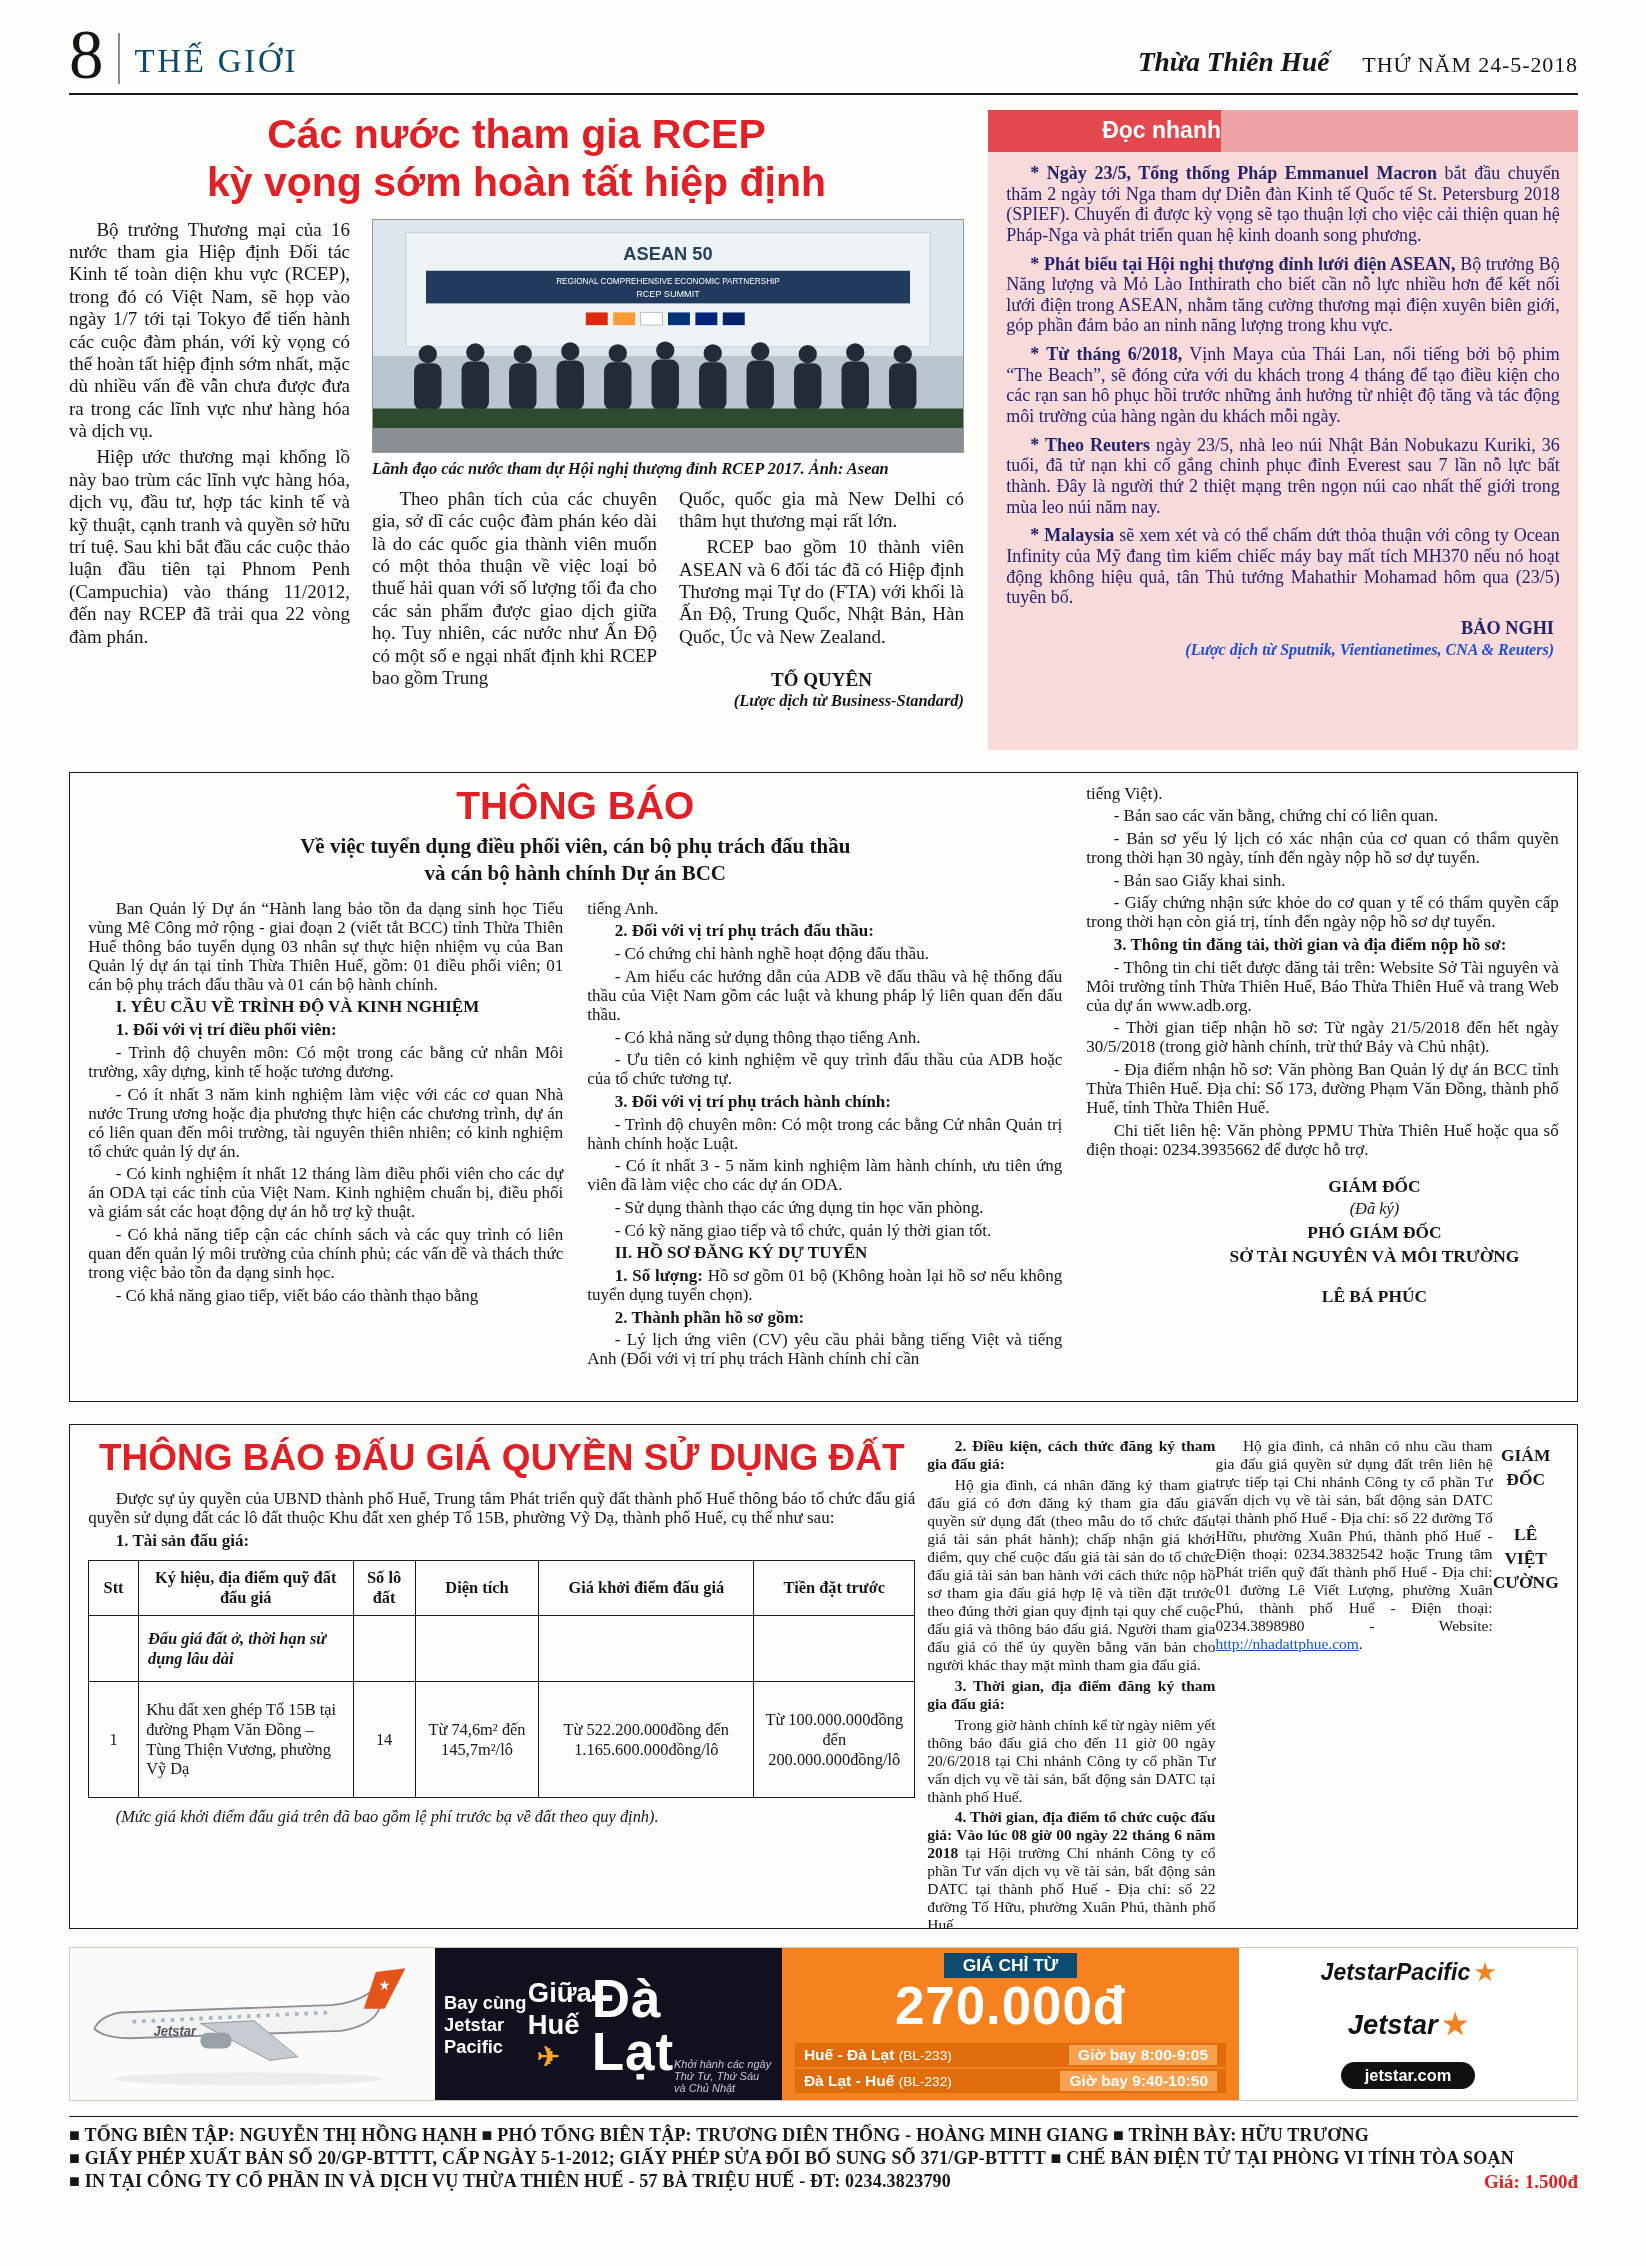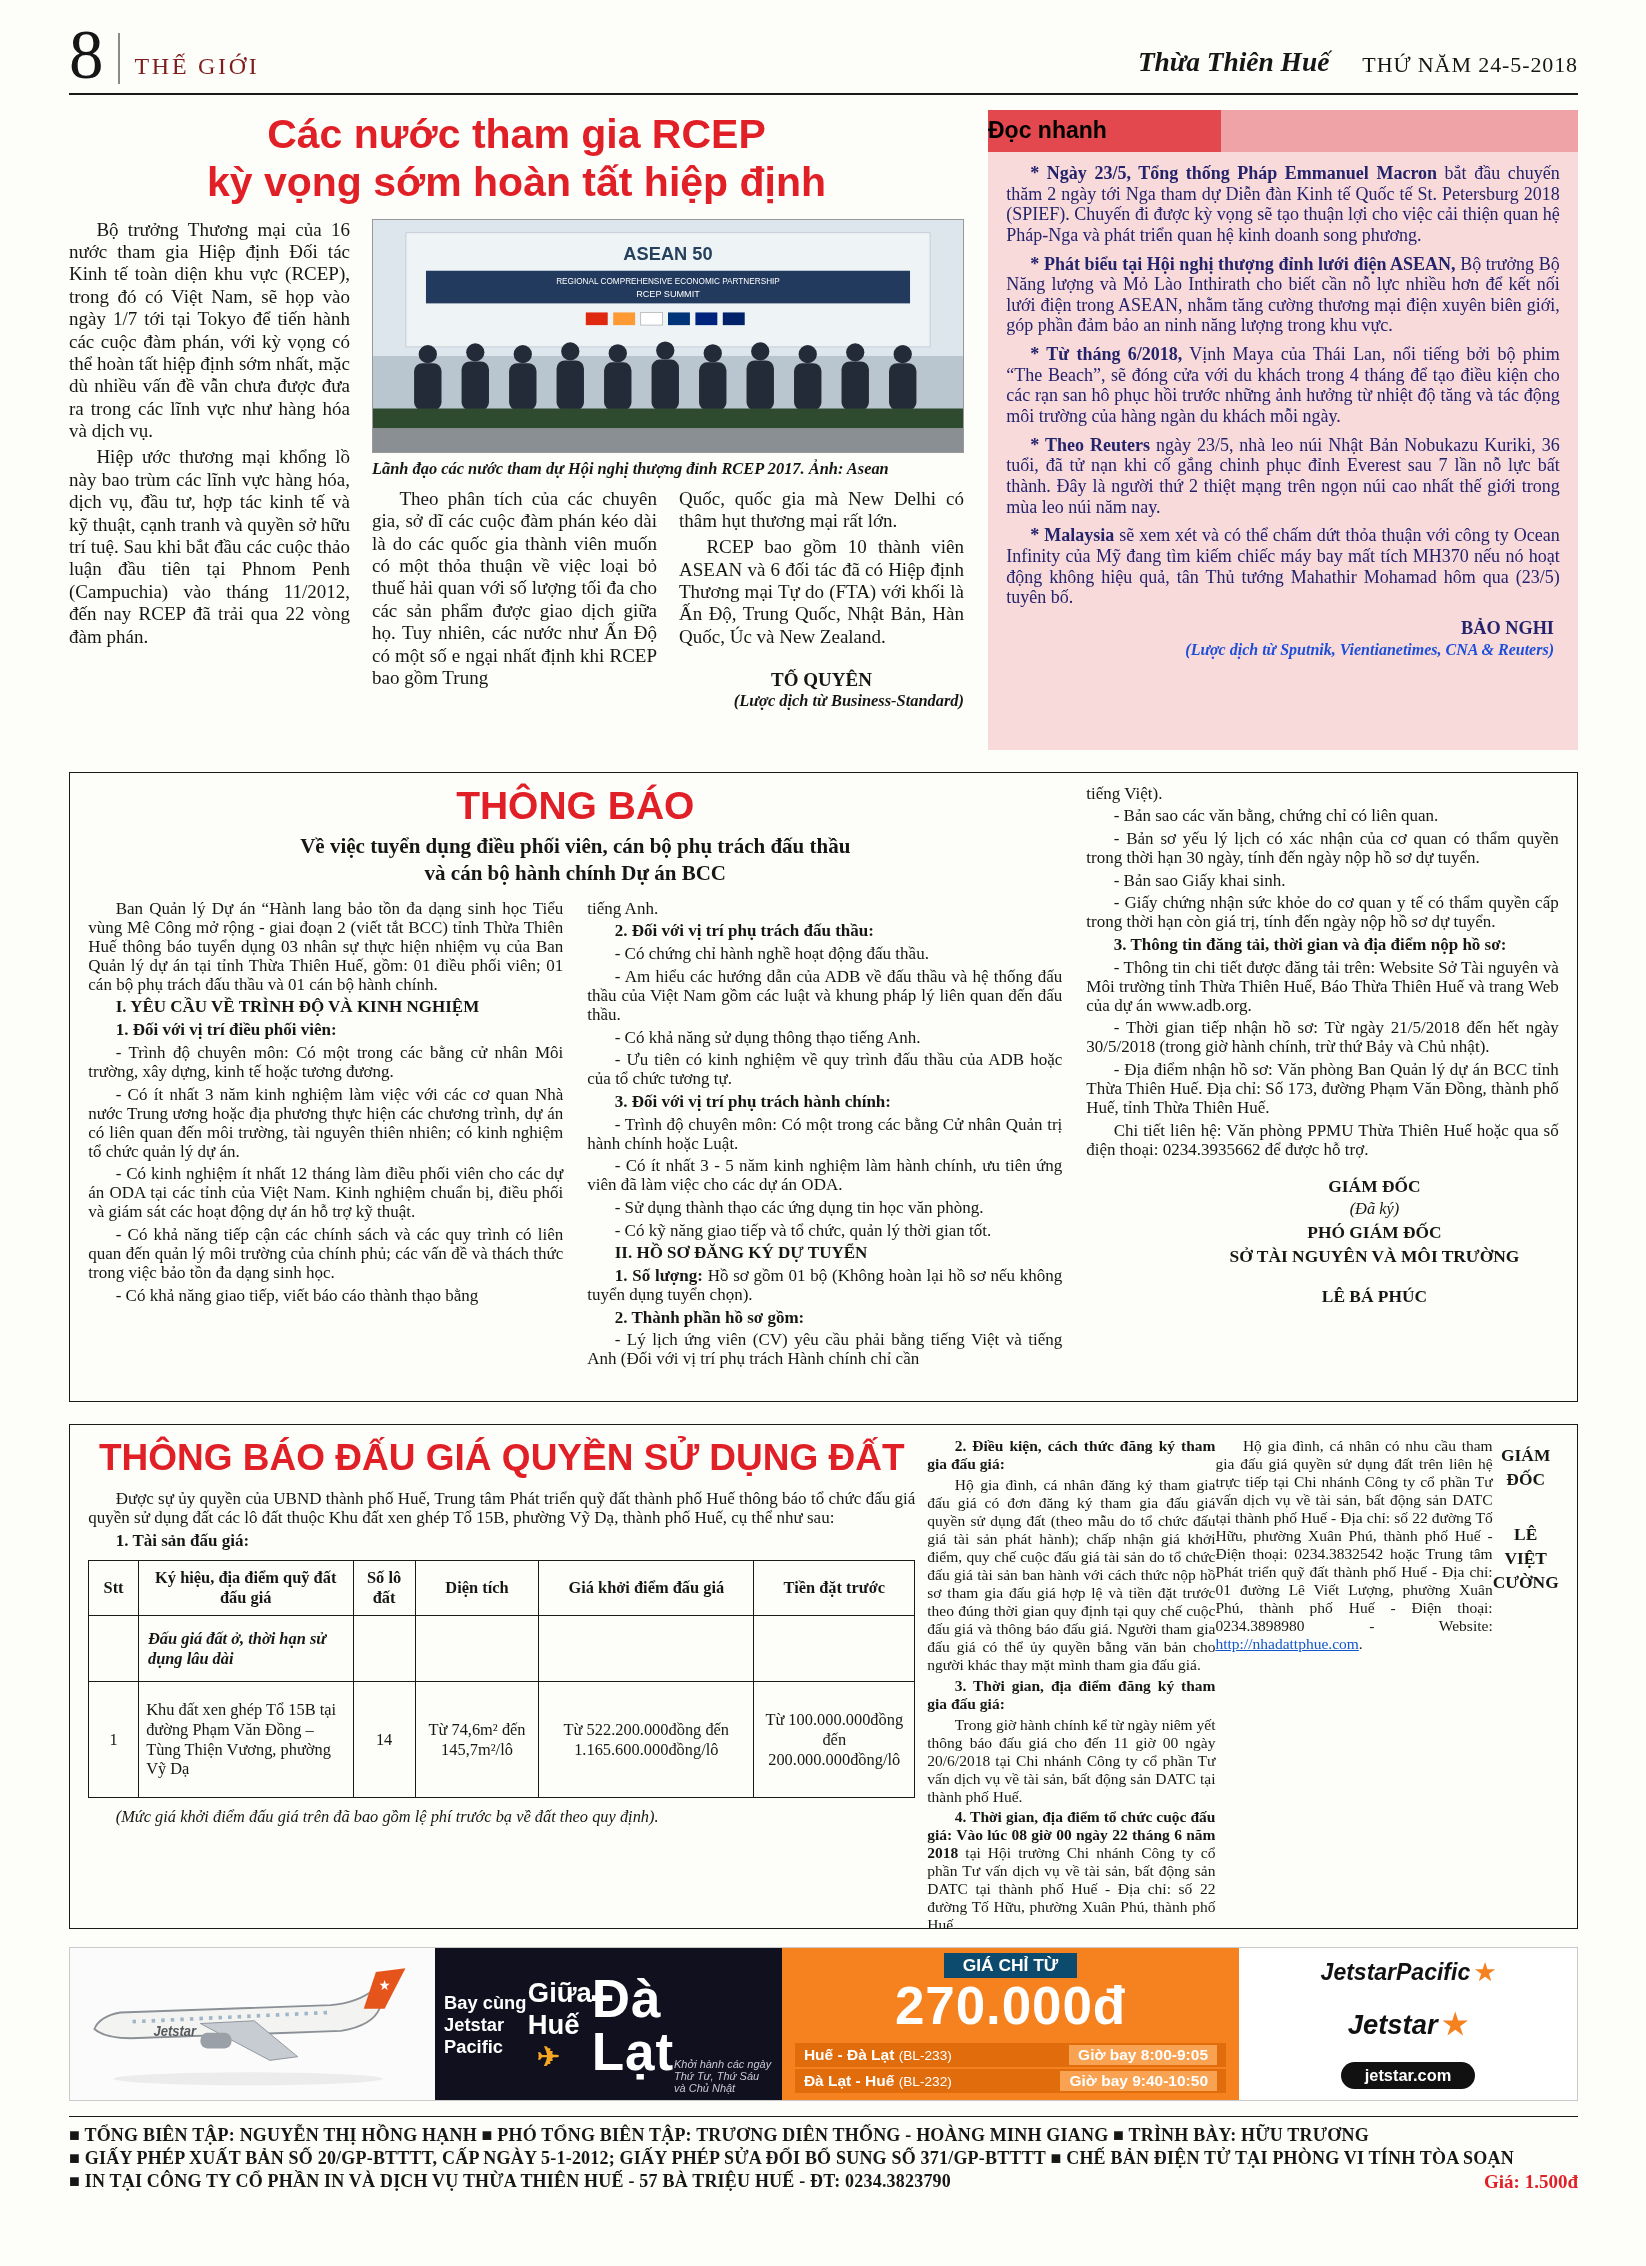--- a/index.html
+++ b/index.html
@@ -9,21 +9,21 @@
     font-family:"Liberation Serif", serif; color:#161616; overflow:hidden;
   }
   .page { width:1647px; height:2267px; padding:27.4px 69px 12.8px; }
 
   
   .masthead { display:flex; justify-content:space-between; align-items:flex-end;
     border-bottom:2.7px solid #1a1a1a; padding-bottom:9.1px; }
   .mast-left { display:flex; align-items:flex-end; gap:14.6px; }
   .page-num { font-size:69px; line-height:.82; }
   .mast-divider { width:1.8px; height:51px; background:#8a8a8a; }
-  .section-name { font-size:24px; letter-spacing:2.7px; padding-bottom:3.7px; color:#7f1d1d; }
+  .section-name { font-size:33px; letter-spacing:2.7px; padding-bottom:3.7px; color:#0c4a6e; }
   .mast-right { display:flex; align-items:flex-end; gap:33px; padding-bottom:5.5px; }
   .paper-name { font-weight:bold; font-style:italic; font-size:27.4px; }
   .issue-date { font-size:22px; letter-spacing:0.9px; }
 
   
   .para { margin:0 0 3.7px; text-align:justify; text-indent:27.4px; }
   .para.h { font-weight:bold; }
   .para.cont { text-indent:0; }
   .para .lead { font-weight:bold; }
 
@@ -40,23 +40,23 @@
   .rcep-photo svg { display:block; width:100%; height:100%; }
   .rcep-caption { margin:6.4px 0 9.1px; font-size:16.4px; font-weight:bold; font-style:italic; line-height:1.2; }
   .rcep-two { display:flex; gap:22px; }
   .rcep-two .tcol { flex:1; }
   .art-byline { margin:21px 0 0; font-weight:bold; text-align:center; font-size:19px; }
   .art-credit { margin:0; font-weight:bold; font-style:italic; text-align:right; font-size:16.4px; }
 
   
   .docnhanh { flex:1; background:#f8dadb; display:flex; flex-direction:column; }
   .dn-header { background:#efa3a6; }
-  .dn-title { display:inline-block; min-width:233px; background:#e2484e; color:#000000;
+  .dn-title { display:inline-block; min-width:233px; background:#e2484e; color:#ffffff;
     font-family:"Liberation Sans", sans-serif; font-weight:bold; font-size:23px;
-    padding:7.3px 0 8.2px; text-align:left; }
+    padding:7.3px 0 8.2px; text-align:right; }
   .dn-body { padding:11px 18.3px 0; }
   .dn-item { margin:0 0 8.2px; font-size:18px; line-height:20.6px; color:#23236b;
     text-align:justify; text-indent:24px; }
   .dn-item .lead { font-weight:bold; }
   .dn-byline { text-align:right; font-weight:bold; color:#23236b; font-size:18.3px; padding:1.8px 24px 0; }
   .dn-credit { text-align:right; font-weight:bold; font-style:italic; color:#1d4ed8;
     font-size:16px; padding:1.8px 24px 9.1px; }
 
   
   .notice-box { margin-top:22px; border:1.8px solid #1a1a1a; height:630px;

